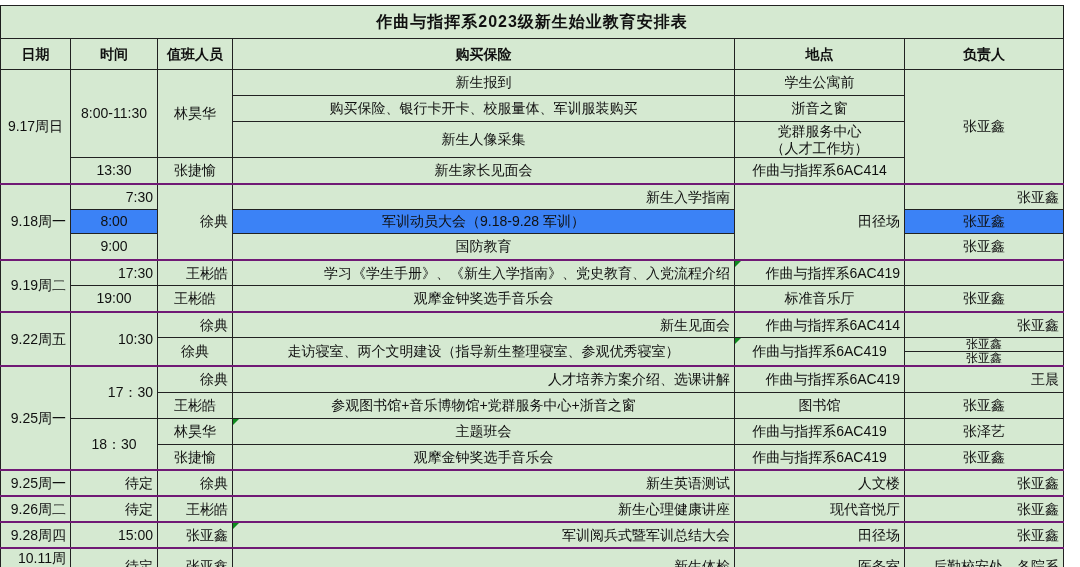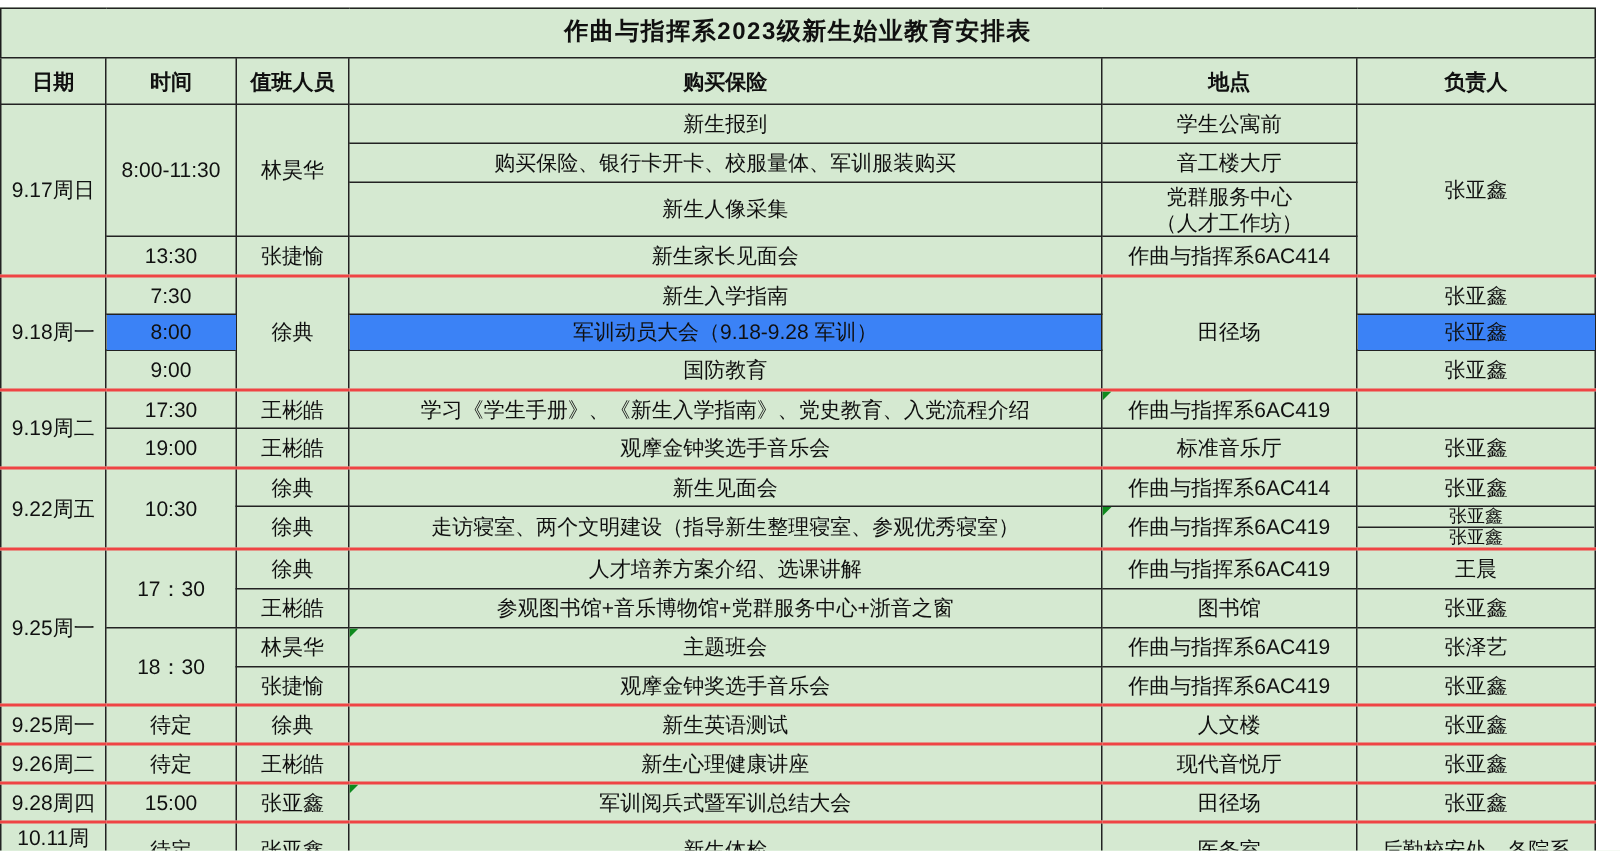--- a/index.html
+++ b/index.html
@@ -4,21 +4,21 @@
 <style>
   html,body{margin:0;padding:0;width:1080px;height:567px;overflow:hidden;background:#ffffff;}
   body{font-family:"Liberation Sans","DejaVu Sans",sans-serif;color:#101010;}
   .sheet{margin:5px 0 0 0;width:1063px;background:#d5e9d1;padding-bottom:10px;}
   table{border-collapse:collapse;table-layout:fixed;width:1063px;background:#d5e9d1;}
   td{border:1px solid #222;text-align:center;vertical-align:middle;padding:1px 4px;
      font-size:14px;line-height:1.15;overflow:hidden;position:relative;}
   tr.title-row td{border-left:none;border-right:none;border-top:1px solid #222;
      font-size:16px;font-weight:bold;height:30px;letter-spacing:1px;}
   tr.header-row td{font-weight:bold;height:28px;border-top:1.5px solid #222;}
-  tr.g td{border-top:2px solid #ef4444;}
+  tr.g td{border-top:2px solid #701a75;text-align:right;}
   tr{height:26px;}
   tr.h36{height:36px;margin-top:44px;}
   tr.h30{height:30px;}
   tr.h24{height:24px;}
   td.hl{background:#3b82f6;}
   td.loc{white-space:pre-line;}
   td.split{padding:0;}
   .split .half{height:13px;line-height:12px;font-size:12px;overflow:hidden;}
   .split .half + .half{border-top:1px solid #222;}
   .flag{position:absolute;top:0;left:0;width:0;height:0;
@@ -56,21 +56,21 @@
   <tr>
     <td rowspan="4">9.17周日</td>
     <td rowspan="3">8:00-11:30</td>
     <td rowspan="3">林昊华</td>
     <td>新生报到</td>
     <td>学生公寓前</td>
     <td rowspan="4">张亚鑫</td>
   </tr>
   <tr>
     <td>购买保险、银行卡开卡、校服量体、军训服装购买</td>
-    <td>音工楼大厅</td>
+    <td>浙音之窗</td>
   </tr>
   <tr class="h36">
     <td>新生人像采集</td>
     <td class="loc">党群服务中心
 （人才工作坊）</td>
   </tr>
   <tr>
     <td>13:30</td>
     <td>张捷愉</td>
     <td>新生家长见面会</td>

